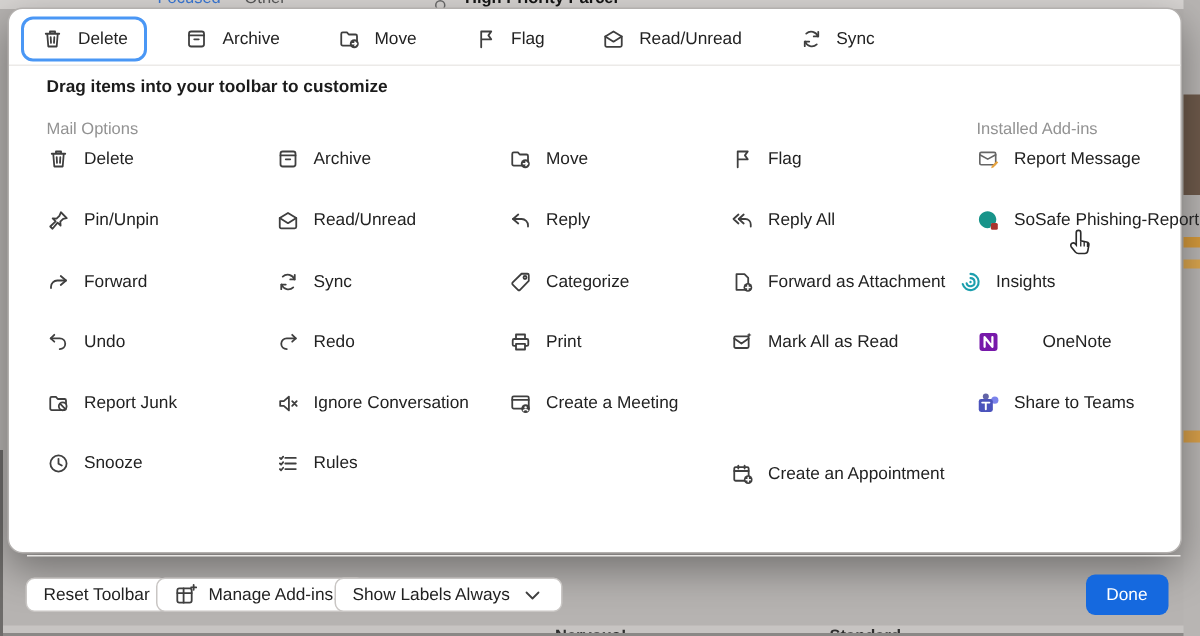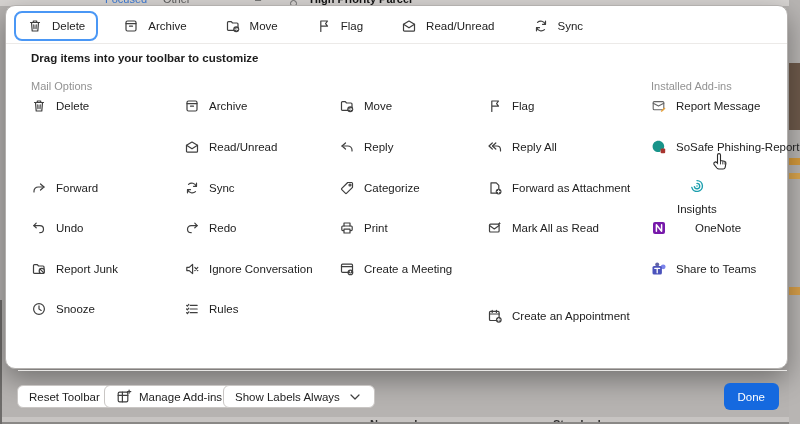--- a/index.html
+++ b/index.html
@@ -174,20 +174,28 @@
                  <span>Move</span>
         </div>
         <div class="grid-cell" style="left: 481px; top: 90px;">
           <span class="icn">
             <svg viewBox="0 0 16 16" fill="none" stroke="#3f3f3f" stroke-width="1.2" stroke-linecap="round" stroke-linejoin="round">
               <path d="M4.8 13.5V3h6.7l-1.9 2.6 1.9 2.6H4.8"></path>
             </svg>
           </span>
                  <span>Flag</span>
         </div>
+        <div class="grid-cell" style="left: 25px; top: 131px;">
+          <span class="icn">
+            <svg viewBox="0 0 16 16" fill="none" stroke="#3f3f3f" stroke-width="1.2" stroke-linecap="round" stroke-linejoin="round">
+              <path d="M9.6 2.5l3.9 3.9-2.4.5-1.9 1.9.2 2.6-2-2L4 13.5 2.5 12l3.6-3.4-2-2 2.6.2 1.9-1.9z"></path>
+            </svg>
+          </span>
+                 <span>Pin/Unpin</span>
+        </div>
         <div class="grid-cell" style="left: 178px; top: 131px;">
           <span class="icn">
             <svg viewBox="0 0 16 16" fill="none" stroke="#3f3f3f" stroke-width="1.2" stroke-linecap="round" stroke-linejoin="round">
               <path d="M2.5 6.3L8 3l5.5 3.3v5.9c0 .6-.4 1-1 1h-9c-.6 0-1-.4-1-1z"></path>
               <path d="M2.5 6.3L8 9.8l5.5-3.5"></path>
             </svg>
           </span>
                  <span>Read/Unread</span>
         </div>
         <div class="grid-cell" style="left: 333px; top: 131px;">
@@ -355,21 +363,21 @@
         </div>
         <div class="grid-cell" style="left: 645px; top: 131px;">
           <span class="icn">
             <svg viewBox="0 0 16 16">
               <path d="M7.4 1.8c3.2 0 5.8 2.5 5.8 5.6 0 1.1-.3 2.1-.9 3l-2.1-.6-1 3c-.6.2-1.2.3-1.8.3-3.2 0-5.8-2.5-5.8-5.7s2.6-5.6 5.8-5.6z" fill="#18948a"></path>
               <rect x="9.6" y="9.6" width="4.6" height="4.6" rx="1" fill="#a8342e"></rect>
             </svg>
           </span>
                  <span>SoSafe Phishing-Reportin</span>
         </div>
-        <div class="grid-cell" style="left: 671px; top: 172px; flex-direction: column;">
+        <div class="grid-cell" style="left: 633px; top: 172px;">
           <span class="icn">
             <svg viewBox="0 0 16 16" fill="none" stroke="#1d9fae" stroke-width="1.4" stroke-linecap="round">
               <path d="M8 2.6a5.4 5.4 0 1 1-5.2 6.8"></path>
               <path d="M8 5.4a2.7 2.7 0 1 1-2.6 3.4"></path>
               <circle cx="8" cy="8" r=".8" fill="#1d9fae" stroke="none"></circle>
             </svg>
           </span>
                  <span>Insights</span>
         </div>
         <div class="grid-cell" style="left: 645px; top: 212px; gap: 28px;">

